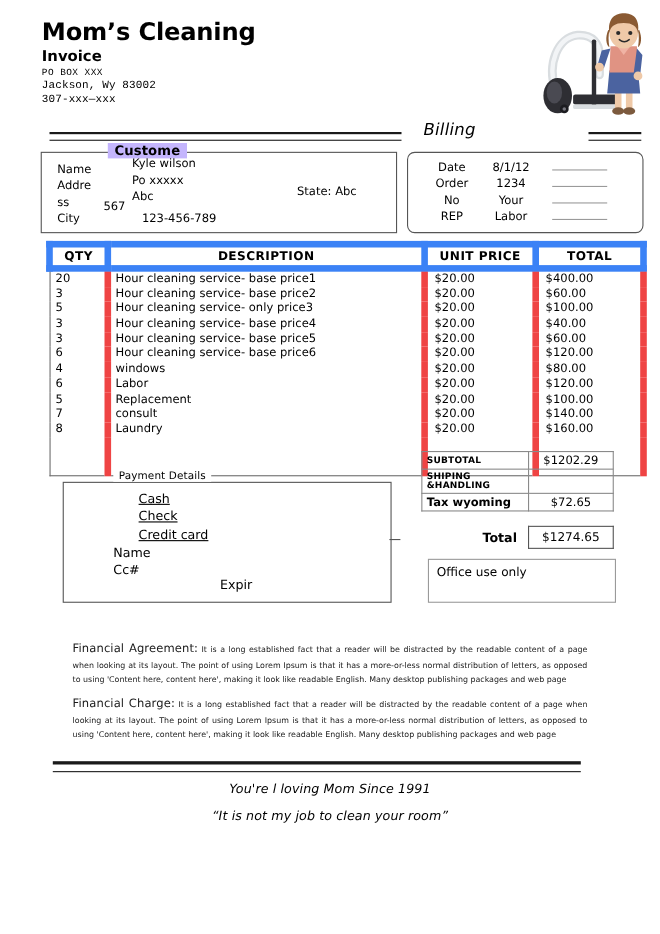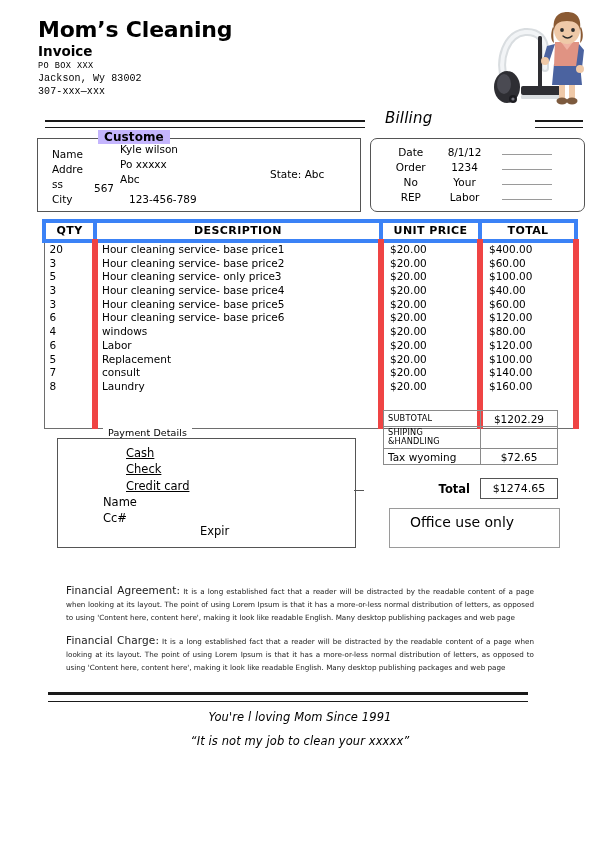--- a/index.html
+++ b/index.html
@@ -187,21 +187,21 @@
   .items {
     position: absolute;
     left: 42px;
     top: 219px;
     width: 516px;
     border-collapse: collapse;
     font-size: 10.5px;
     table-layout: fixed;
   }
   .items th {
-    border: 4px solid #3b82f6;
+    border: 6px solid #3b82f6;
     font-size: 11px;
     font-weight: bold;
     letter-spacing: 0.4px;
     padding: 1px 0 2px 0;
     text-align: center;
     background: #ffffff;
   }
   .items td {
     border-left: 1px solid #6e6e6e;
     border-right: 6px solid #ef4444;
@@ -227,21 +227,21 @@
     width: 175px;
     border-collapse: collapse;
     font-size: 10.5px;
     table-layout: fixed;
   }
   .totals td {
     border: 1px solid #8a8a8a;
     padding: 1px 4px;
     height: 13px;
   }
-  .totals td.lab { width: 88px; }
+  .totals td.lab { width: 88px; font-weight: bold; }
   .totals td.val { text-align: center; }
   .totals td.small {
     font-size: 8.2px;
     line-height: 1.12;
     letter-spacing: 0.2px;
     padding-top: 1px;
     padding-bottom: 1px;
   }
   .totals tr.ship td { height: 19px; vertical-align: top; }
   .totals tr.gap td { height: 11px; border-left: none; border-right: none; border-bottom: none;}
@@ -311,22 +311,21 @@
     left: 389px;
     top: 508px;
     width: 169px;
     height: 38px;
     border: 1px solid #9a9a9a;
   }
   .office-label {
     position: absolute;
     left: 397px;
     top: 514px;
-    font-size: 14px;
-    margin-left: 13px;
+    font-size: 11px;
   }
 
   
   .legal {
     position: absolute;
     left: 66px;
     width: 468px;
     font-size: 7.2px;
     line-height: 1.72;
     text-align: justify;
@@ -603,15 +602,15 @@
 
   <p class="legal one">
     <b>Financial Agreement:</b><span> It is a long established fact that a reader will be distracted by the readable content of a page when looking at its layout. The point of using Lorem Ipsum is that it has a more-or-less normal distribution of letters, as opposed to using 'Content here, content here', making it look like readable English. Many desktop publishing packages and web page</span>
   </p>
   <p class="legal two">
     <b>Financial Charge:</b><span> It is a long established fact that a reader will be distracted by the readable content of a page when looking at its layout. The point of using Lorem Ipsum is that it has a more-or-less normal distribution of letters, as opposed to using 'Content here, content here', making it look like readable English. Many desktop publishing packages and web page</span>
   </p>
 
   <div class="rule-footer"></div>
   <div class="tagline one">You're l loving Mom Since 1991</div>
-  <div class="tagline two">“It is not my job to clean your xxxxx”</div>
+  <div class="tagline two">“It is not my job to clean your room”</div>
 
 </div>
 
 </body></html>

